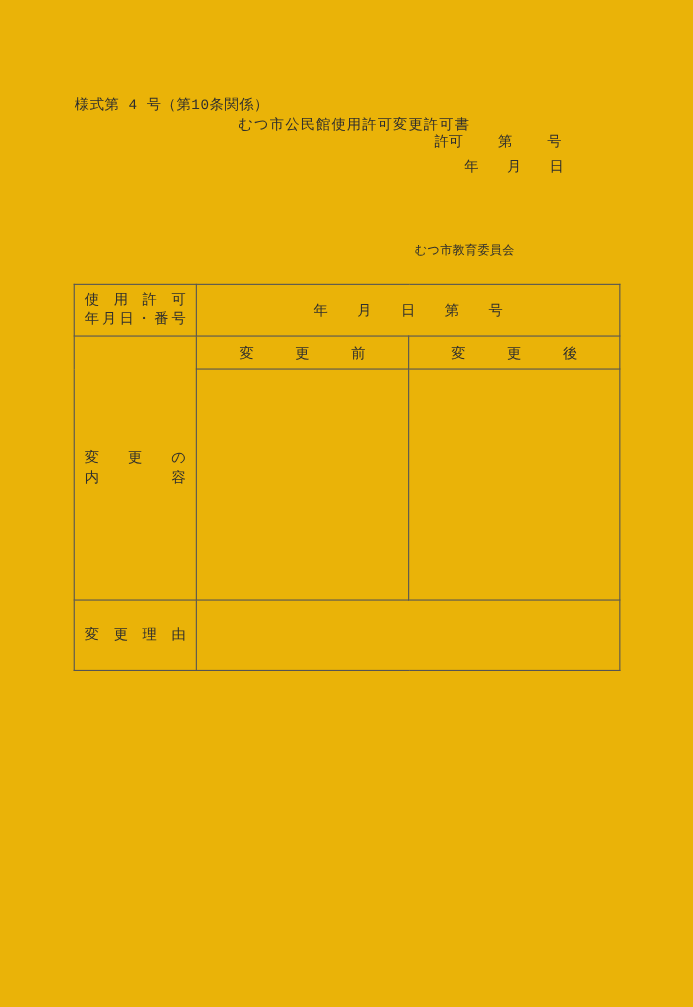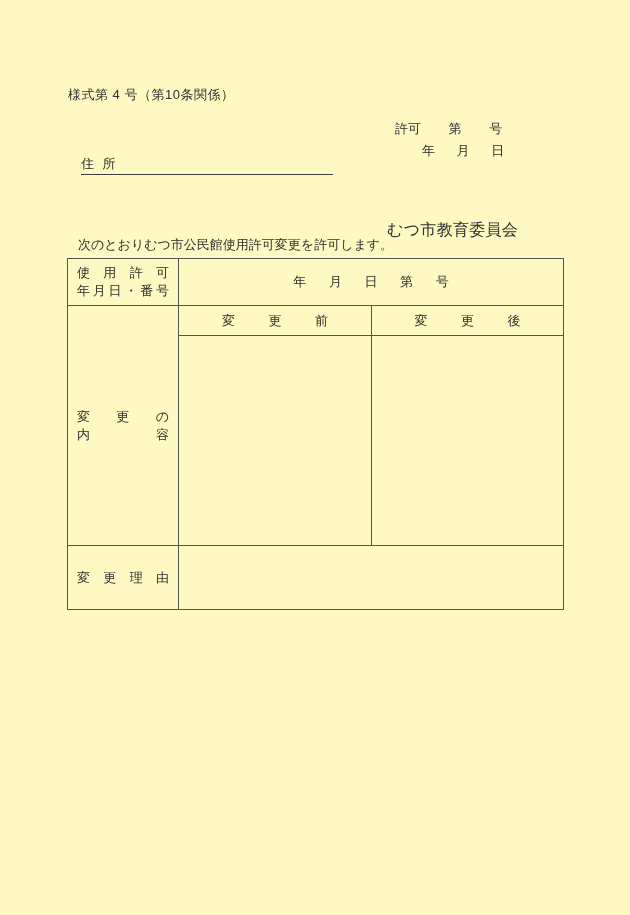--- a/index.html
+++ b/index.html
@@ -1,23 +1,23 @@
 <!DOCTYPE html>
 <html lang="ja"><head>
 <meta charset="utf-8">
 <style>
   * { margin: 0; padding: 0; box-sizing: border-box; }
   html, body { background: #fcfcfc; }
   .page {
     position: relative;
     width: 630px;
     height: 915px;
-    background: #fef9c3;
+    background: #eab308;
     color: #2e2e2e;
-    font-family: Liberation Sans, sans-serif;
+    font-family: Liberation Mono, monospace;
     font-size: 13px;
     overflow: hidden;
   }
   .abs { position: absolute; }
 
   
   .form-number { left: 68px; top: 86px; letter-spacing: 0.5px; }
   .doc-title   { left: 0; top: 104px; width: 100%; text-align: center;
                  text-indent: 14px; letter-spacing: 1px; }
   .permit-no   { left: 395px; top: 120px; word-spacing: 24px; }
@@ -30,21 +30,21 @@
     border-bottom: 1px solid #3e3e3e;
     display: flex;
     justify-content: space-between;
     align-items: flex-end;
     padding-bottom: 1px;
     margin-bottom: 0.5px;
   }
   .addr-label { word-spacing: 5px; white-space: pre; }
   .honorific { margin-right: 12px; }
 
-  .issuer   { left: 387px; top: 220px; font-size: 16px; letter-spacing: 0.3px; }
+  .issuer   { left: 377px; top: 220px; font-size: 11px; letter-spacing: 0.3px; }
   .sentence { left: 78px;  top: 236px; }
 
   
   .form-table {
     position: absolute;
     left: 67px; top: 258px;
     width: 496px;
     border-collapse: collapse;
     table-layout: fixed;
   }
@@ -69,35 +69,31 @@
   .value-spaced  { word-spacing: 19px; }
   .header-spaced { word-spacing: 30px; }
 </style>
 </head>
 <body>
 
 <div class="page">
 
   <div class="abs form-number">様式第 4 号（第10条関係）</div>
 
+  <div class="abs doc-title">むつ市公民館使用許可変更許可書</div>
 
   <div class="abs permit-no">許可 第 号</div>
 
   <div class="abs permit-date">年 月 日</div>
 
   <div class="abs addressee">
-    <div class="addr-row">
-      <span class="addr-label">住 所</span>
-      <span></span>
-    </div>
   </div>
 
   <div class="abs issuer">むつ市教育委員会</div>
 
-  <div class="abs sentence">次のとおりむつ市公民館使用許可変更を許可します。</div>
 
   <table class="form-table">
     <colgroup>
       <col style="width:111px">
       <col style="width:193px">
       <col style="width:192px">
     </colgroup>
     <tbody>
       <tr class="row-permit">
         <td class="label-cell">

